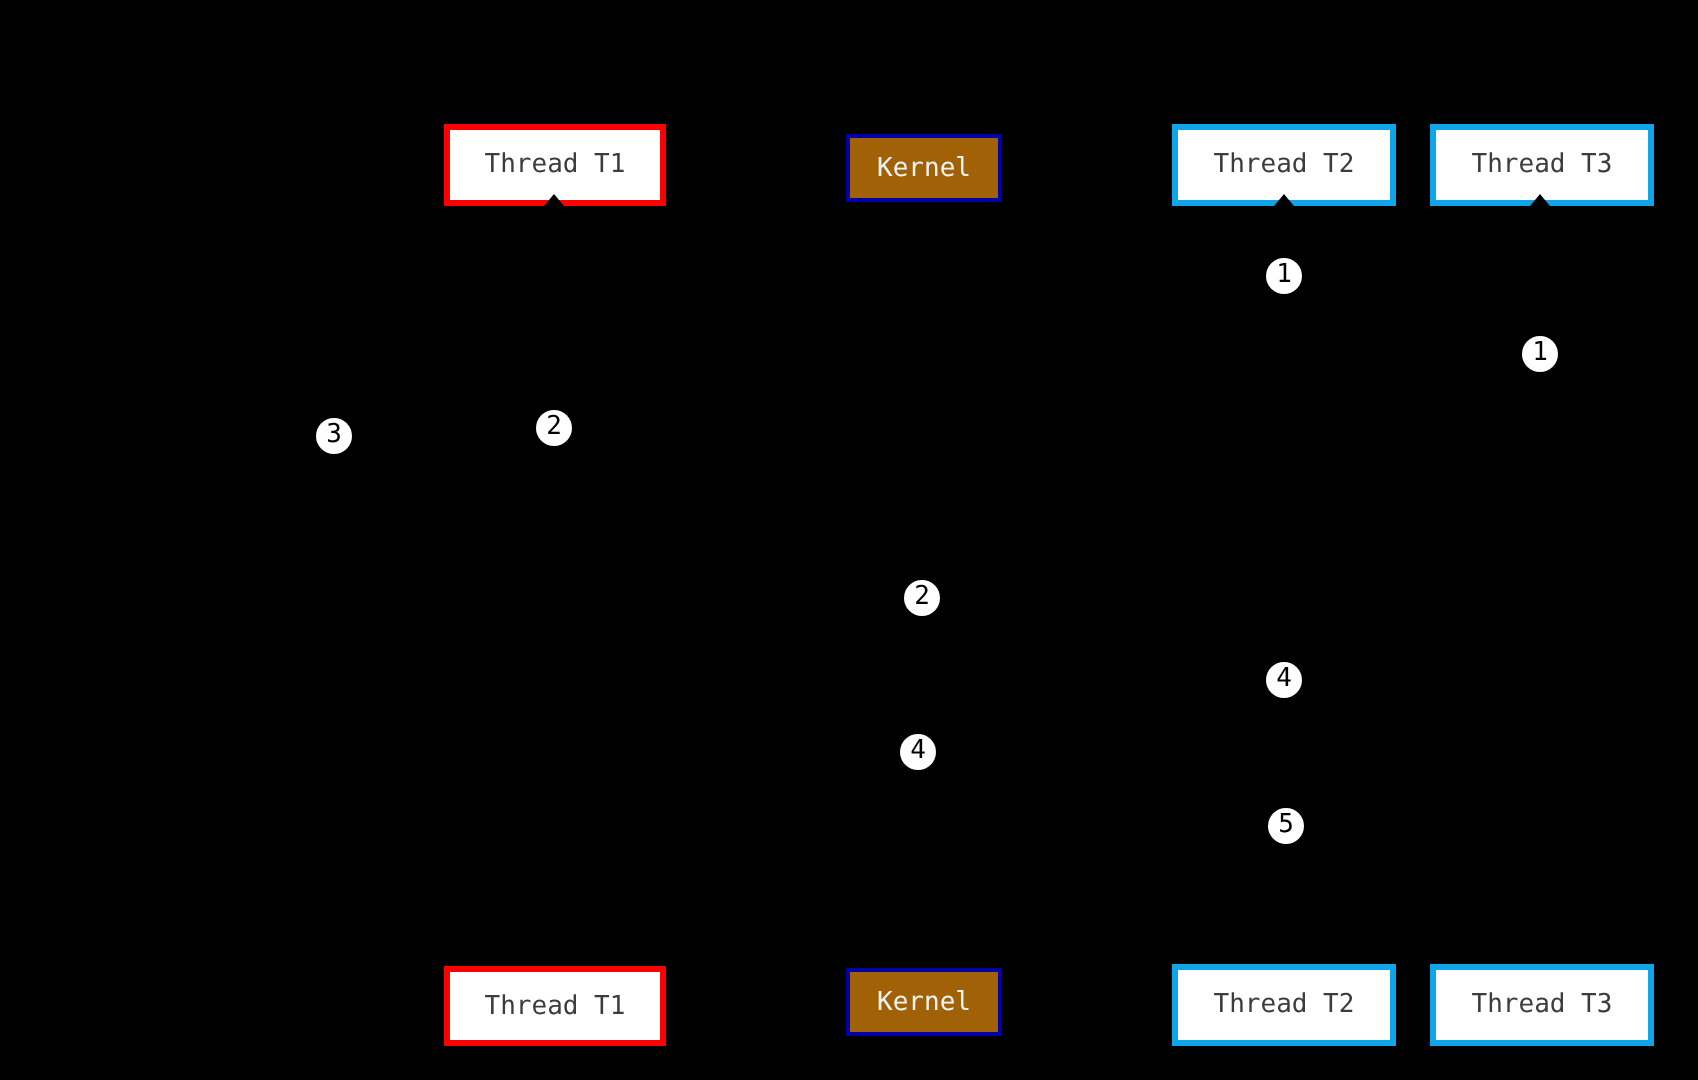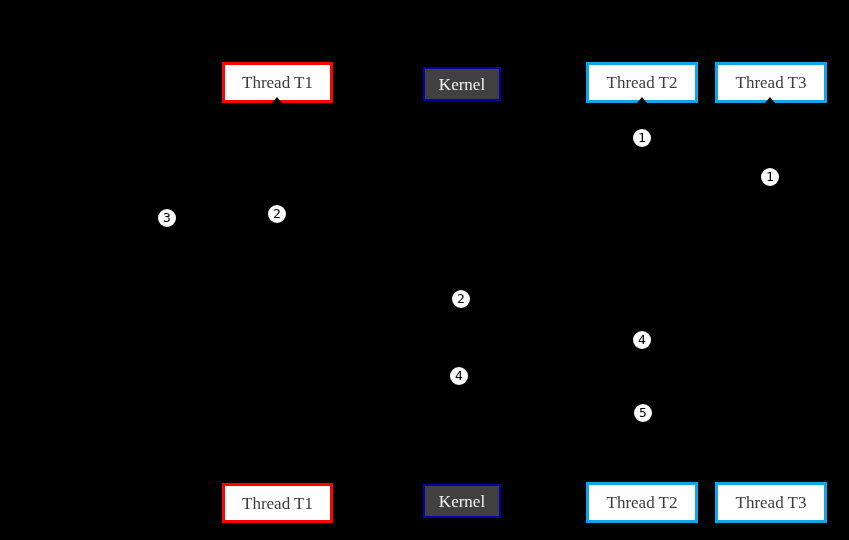--- a/index.html
+++ b/index.html
@@ -17,34 +17,33 @@
   }
   .node {
     position: absolute;
     box-sizing: border-box;
     display: flex;
     align-items: center;
     justify-content: center;
     background: #ffffff;
   }
   .node .node-label {
-    font-size: 17px;
+    font-size: 13px;
     line-height: 1;
     white-space: nowrap;
     color: #3c3c3c;
-    font-family: Liberation Serif, serif;
   }
   .node.red-outline {
     border: 3px solid #ff0000;
   }
   .node.blue-outline {
     border: 3px solid #0ea5e9;
   }
   .node.blue-filled {
-    background: #404040;
+    background: #a16207;
     border: 2px solid #0000a6;
   }
   .node.blue-filled .node-label {
     color: #f2f2f2;
   }
   .event {
     position: absolute;
     width: 18px;
     height: 18px;
     border-radius: 50%;

